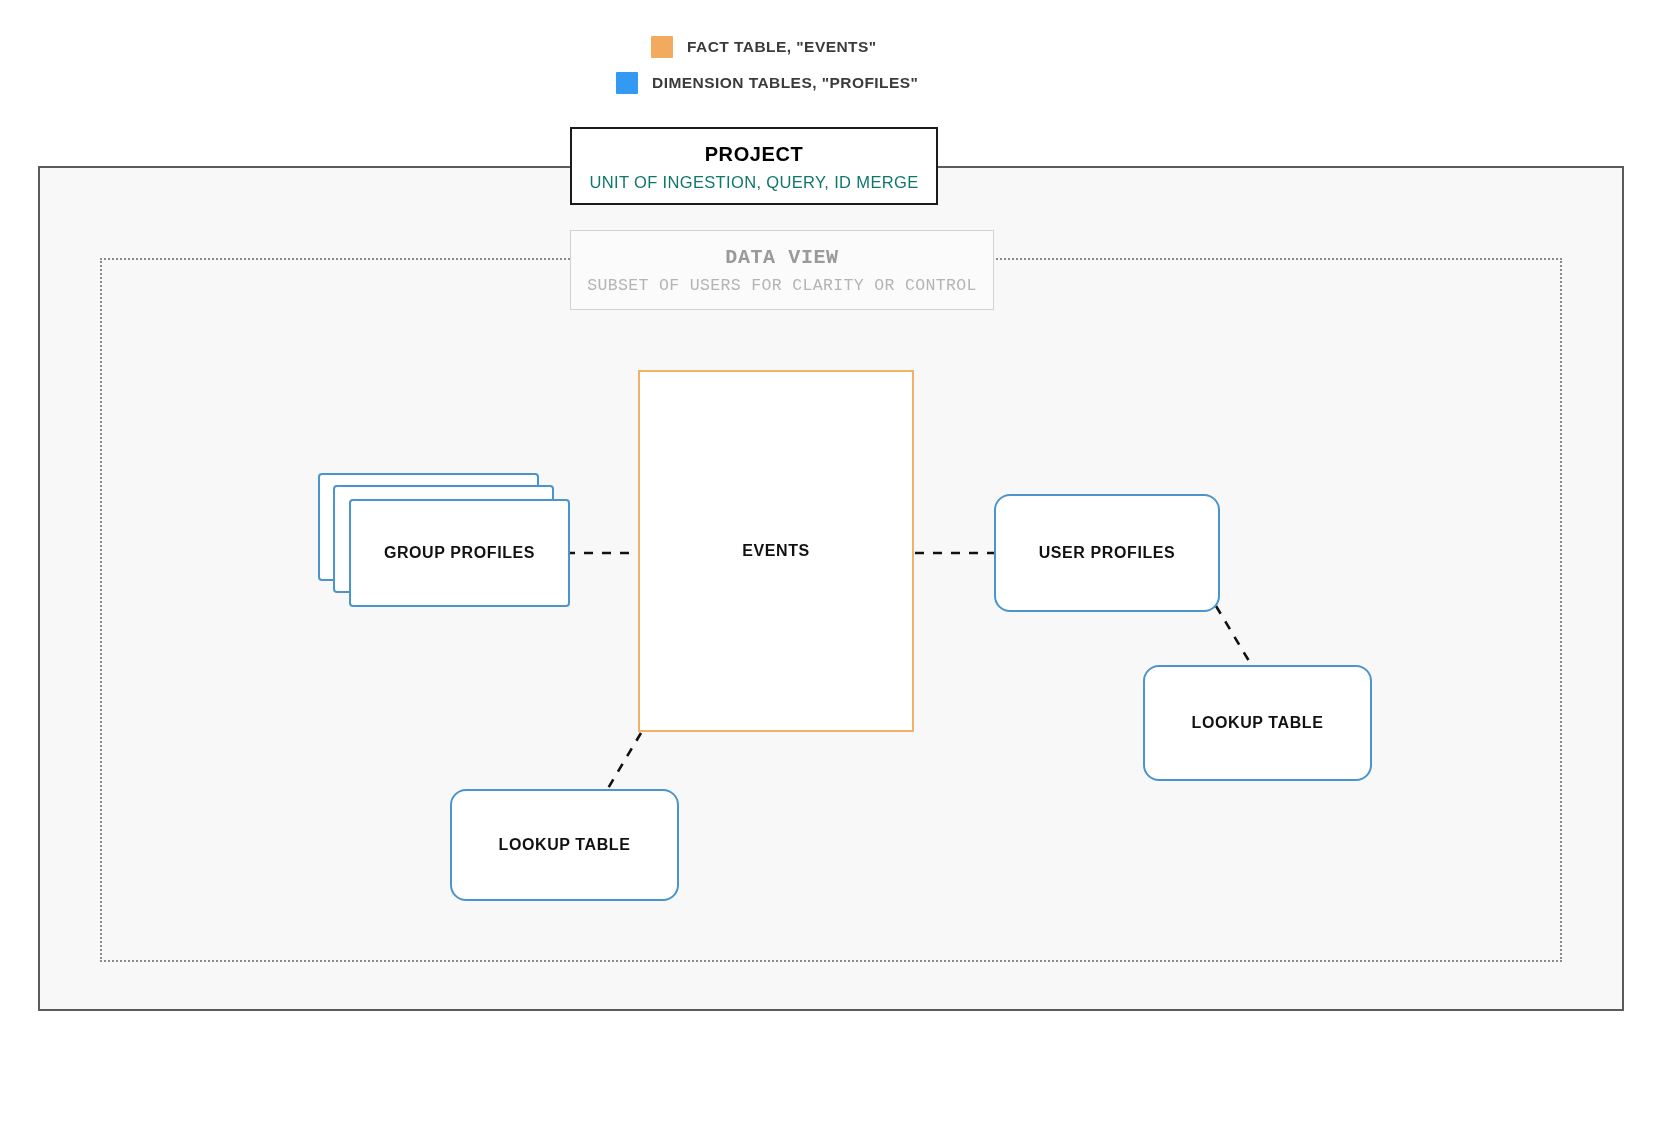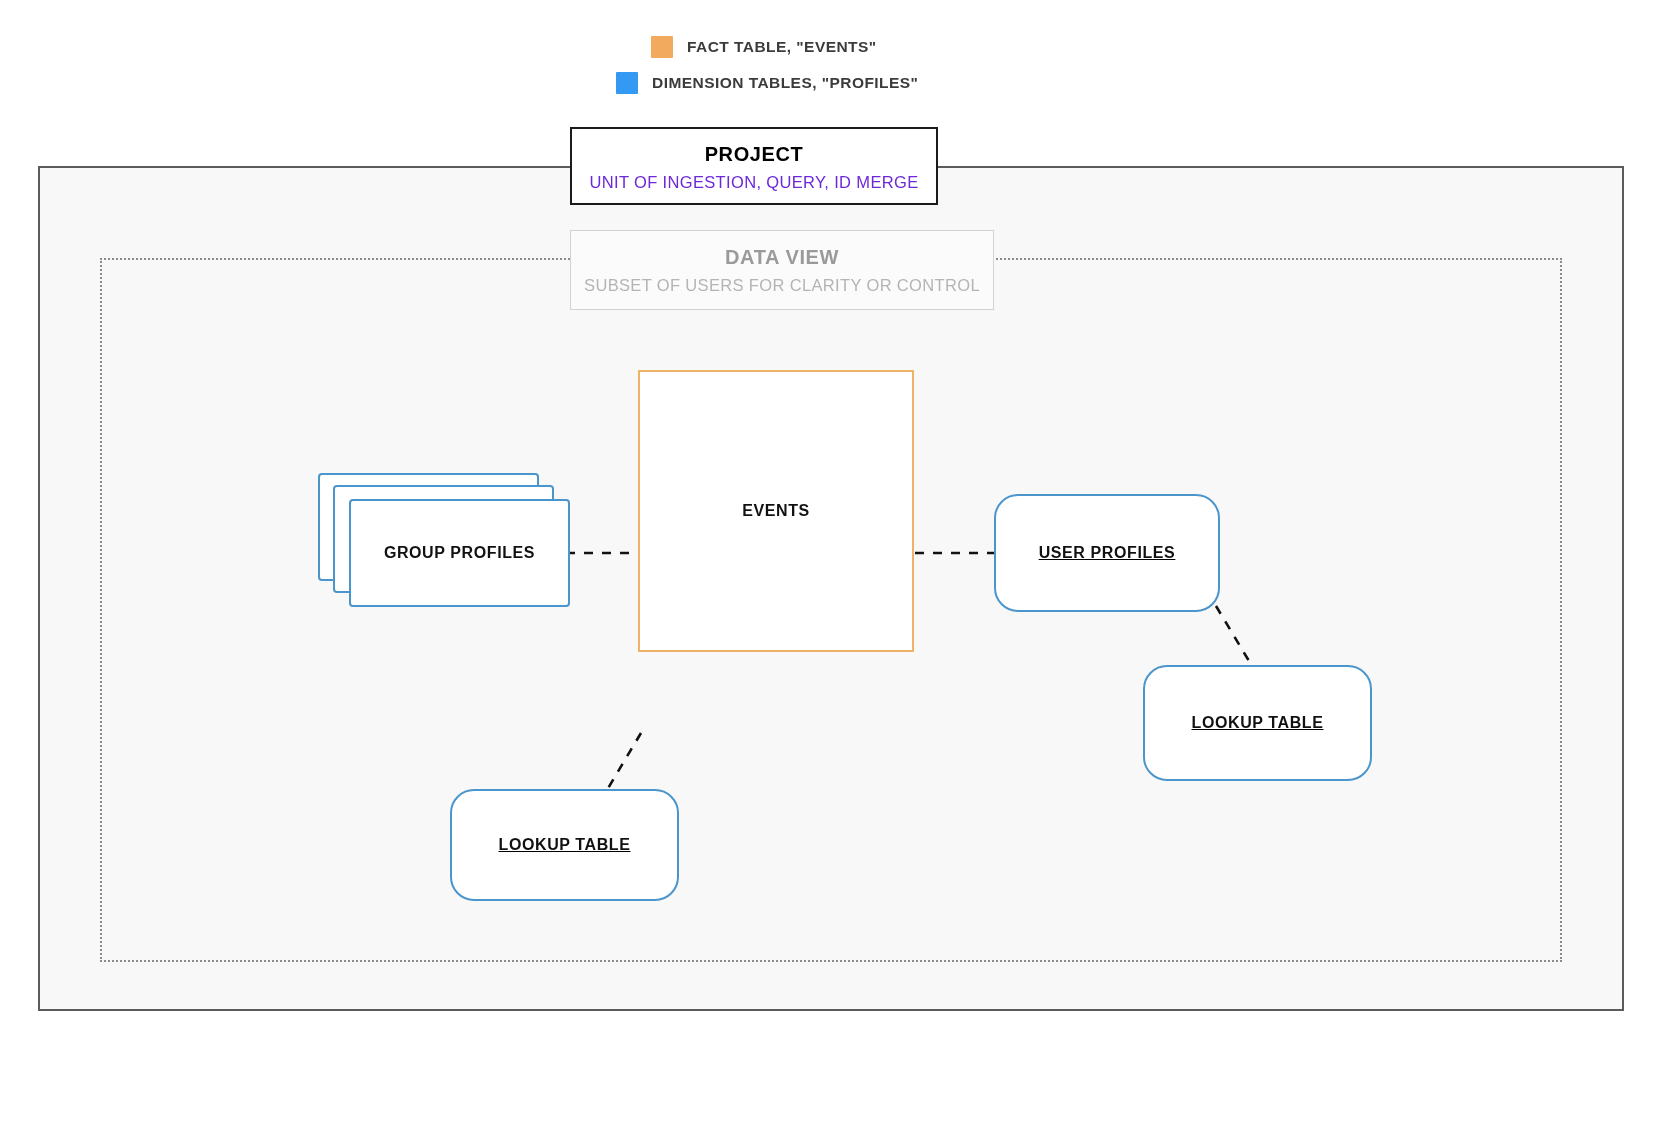--- a/index.html
+++ b/index.html
@@ -89,33 +89,34 @@
     padding-top: 13px;
   }
   #dataview-box {
     left: 570px;
     top: 230px;
     width: 424px;
     height: 80px;
     border: 1px solid #d2d2d2;
     background: #fbfbfb;
     padding-top: 14px;
+    font-family: Liberation Mono, monospace;
   }
   .title-main {
     font-size: 20px;
     font-weight: bold;
     letter-spacing: 0.6px;
     color: #000000;
     line-height: 1.25;
   }
   .title-sub {
     font-size: 16.5px;
     font-weight: normal;
     letter-spacing: 0.35px;
-    color: #6d28d9;
+    color: #0f766e;
     margin-top: 6px;
     line-height: 1.2;
   }
   #dataview-box .title-main { color: #9a9a9a; }
   #dataview-box .title-sub  { color: #b4b4b4; }
 
   
   .node {
     position: absolute;
     box-sizing: border-box;
@@ -130,29 +131,28 @@
     letter-spacing: 0.6px;
     color: #111111;
     text-align: center;
   }
 
   
   #node-events {
     left: 638px;
     top: 370px;
     width: 276px;
-    height: 282px;
+    height: 362px;
     border: 2px solid #f0b266;
   }
 
   
   .node-dim {
     border: 2.5px solid #4a95cc;
-    border-radius: 24px;
-    text-decoration: underline;
+    border-radius: 16px;
   }
   #node-user-profiles {
     left: 994px;
     top: 494px;
     width: 226px;
     height: 118px;
   }
   #node-lookup-right {
     left: 1143px;
     top: 665px;

